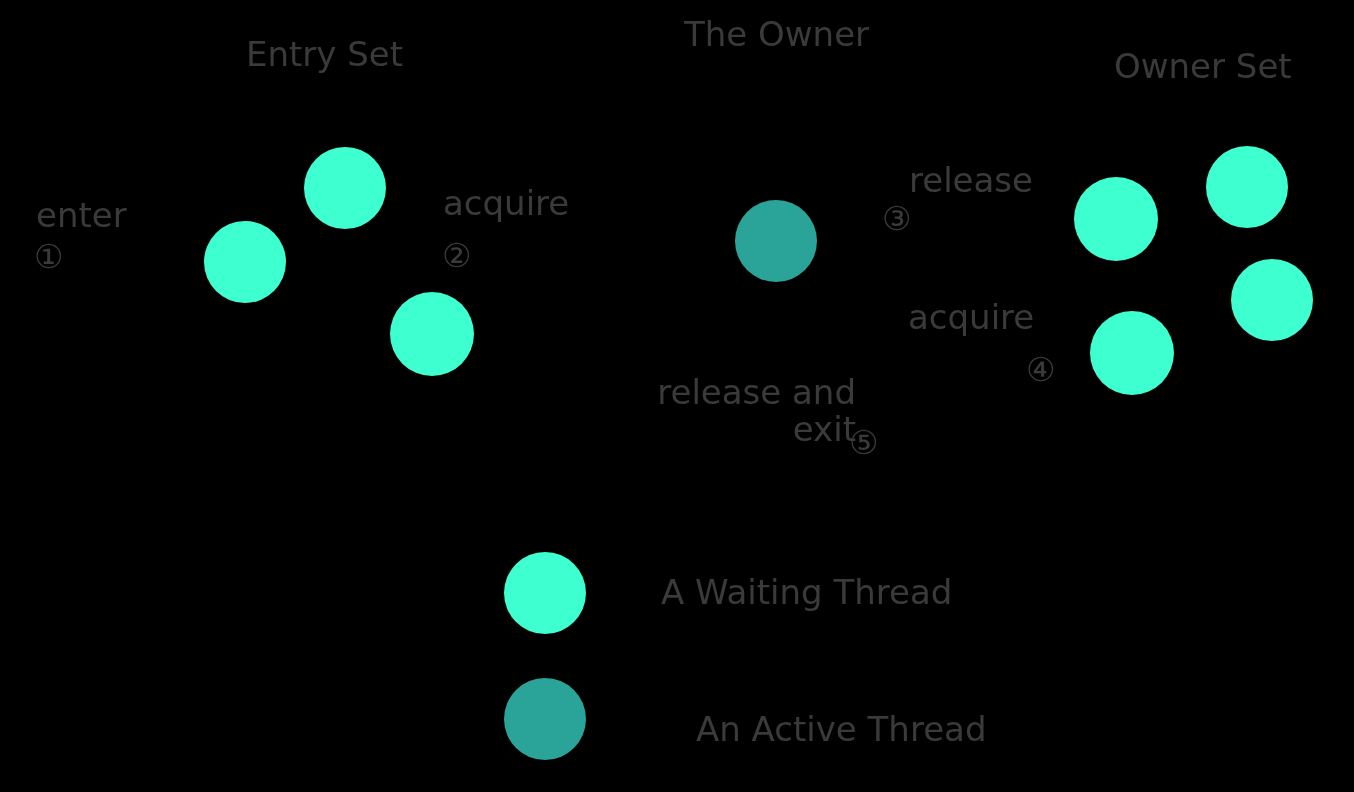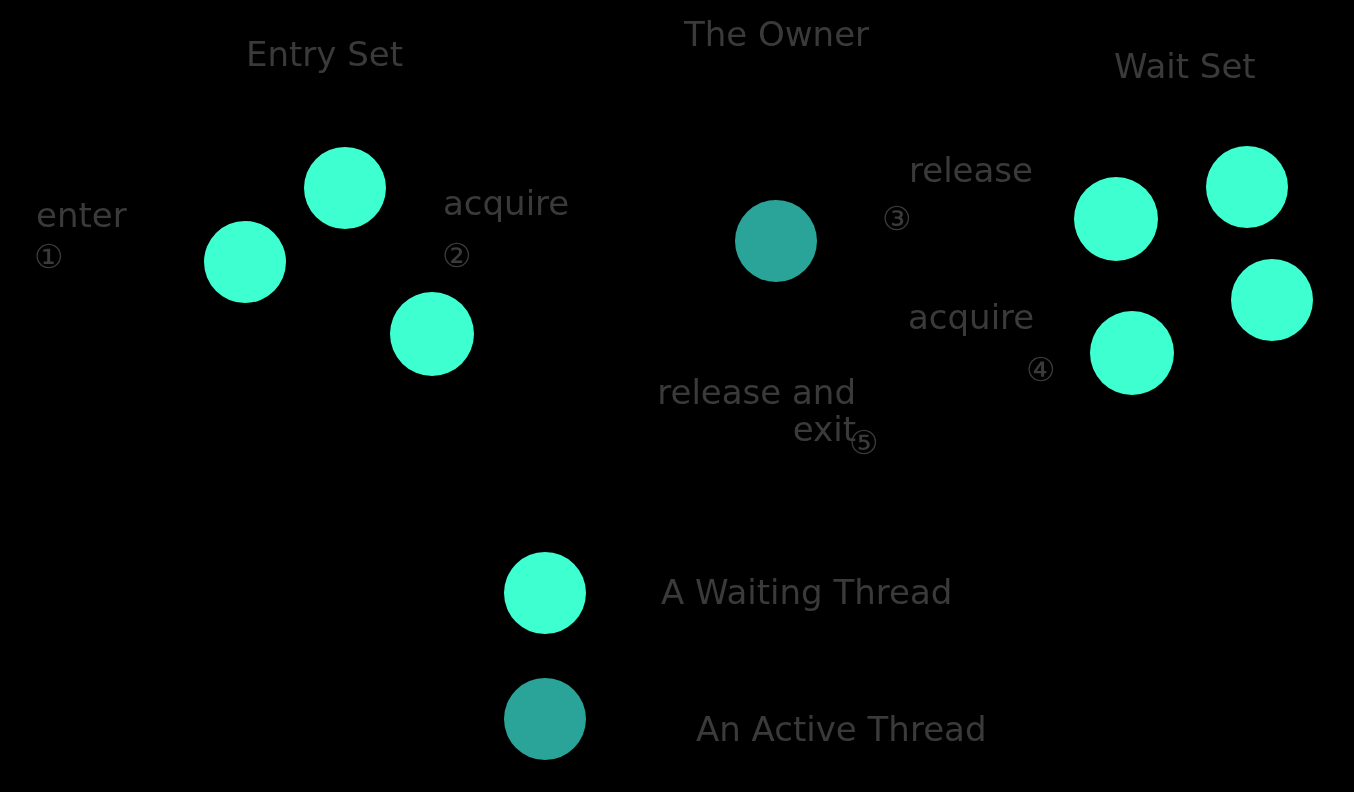--- a/index.html
+++ b/index.html
@@ -49,29 +49,29 @@
 </style>
 </head>
 <body>
 
 <div id="stage">
 
   <div class="label title-label" style="left:246px; top:36px;">Entry Set</div>
 
   <div class="label title-label" style="left:684px; top:16px;text-align:center;">The Owner</div>
 
-  <div class="label title-label" style="left:1114px; top:48px;">Wait Set</div>
+  <div class="label title-label" style="left:1114px; top:48px;">Owner Set</div>
 
   <div class="label step-label" style="left:36px; top:197px;">enter</div>
   <div class="circled-num" style="left:34px; top:240px;">①</div>
 
   <div class="label step-label" style="left:443px; top:185px;">acquire</div>
   <div class="circled-num" style="left:442px; top:239px;">②</div>
 
-  <div class="label step-label" style="left:909px; top:152px;">release</div>
+  <div class="label step-label" style="left:909px; top:162px;">release</div>
   <div class="circled-num" style="left:882px; top:202px;">③</div>
 
   <div class="label step-label" style="left:908px; top:299px;">acquire</div>
   <div class="circled-num" style="left:1026px; top:353px;">④</div>
 
   <div class="label step-label multiline" style="left:616px; top:374px; width:240px;">release and
 exit</div>
   <div class="circled-num" style="left:849px; top:426px;">⑤</div>
 
   <div class="thread-dot dot-waiting" style="left:204px; top:221px; width:82px; height:82px;"></div>

